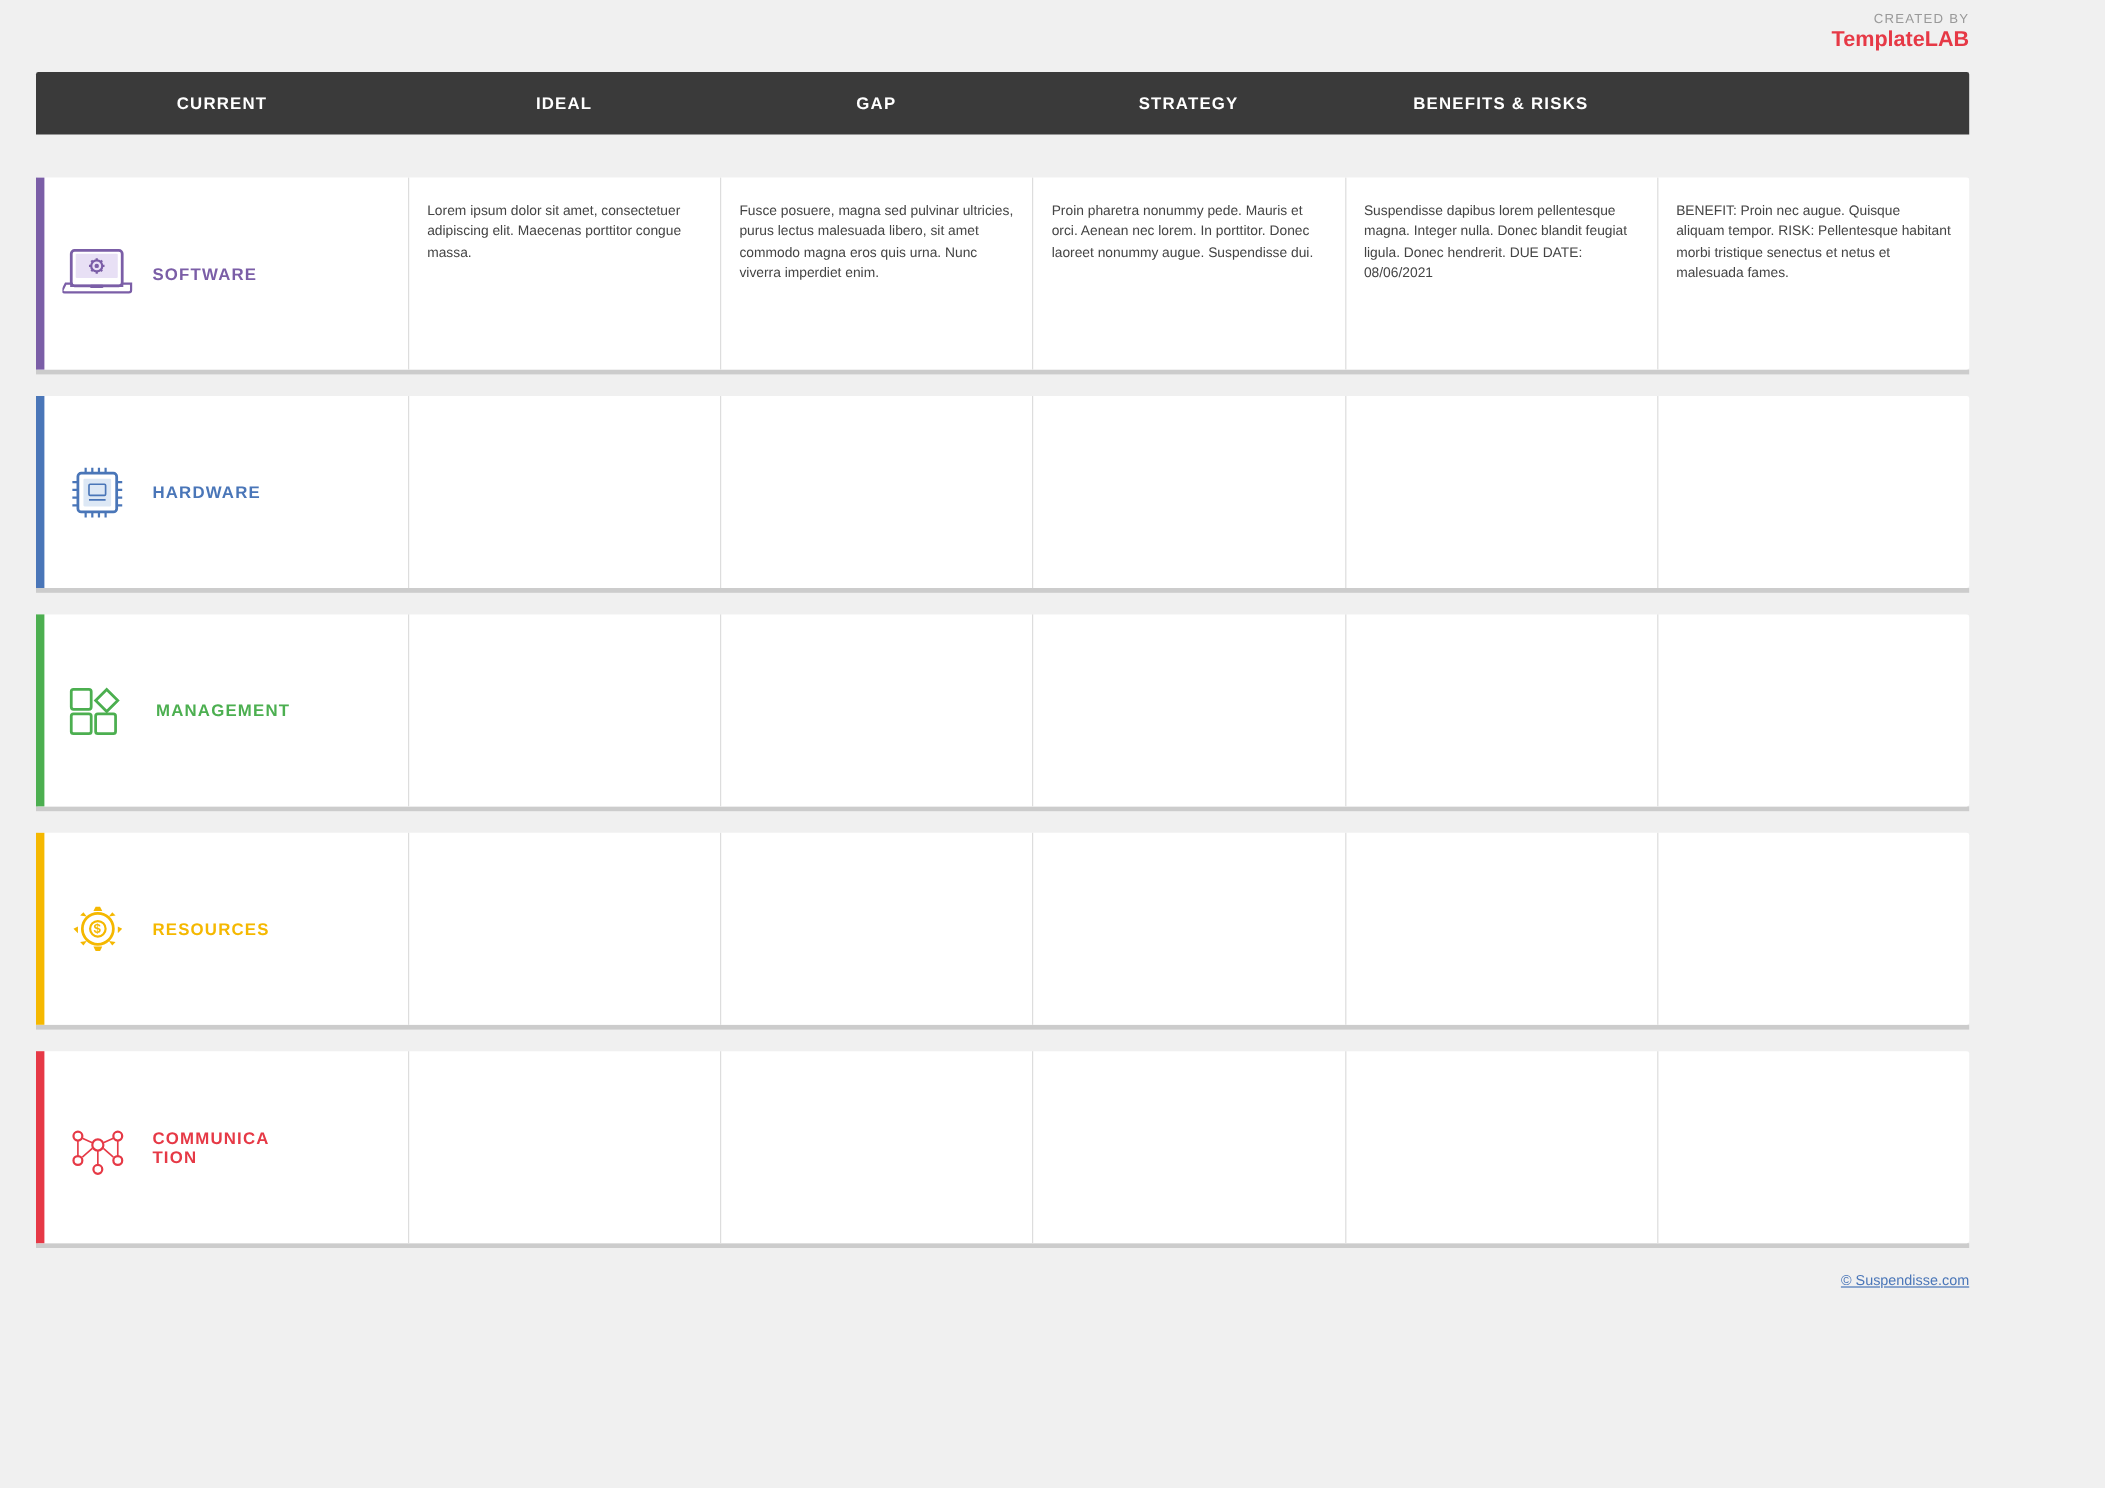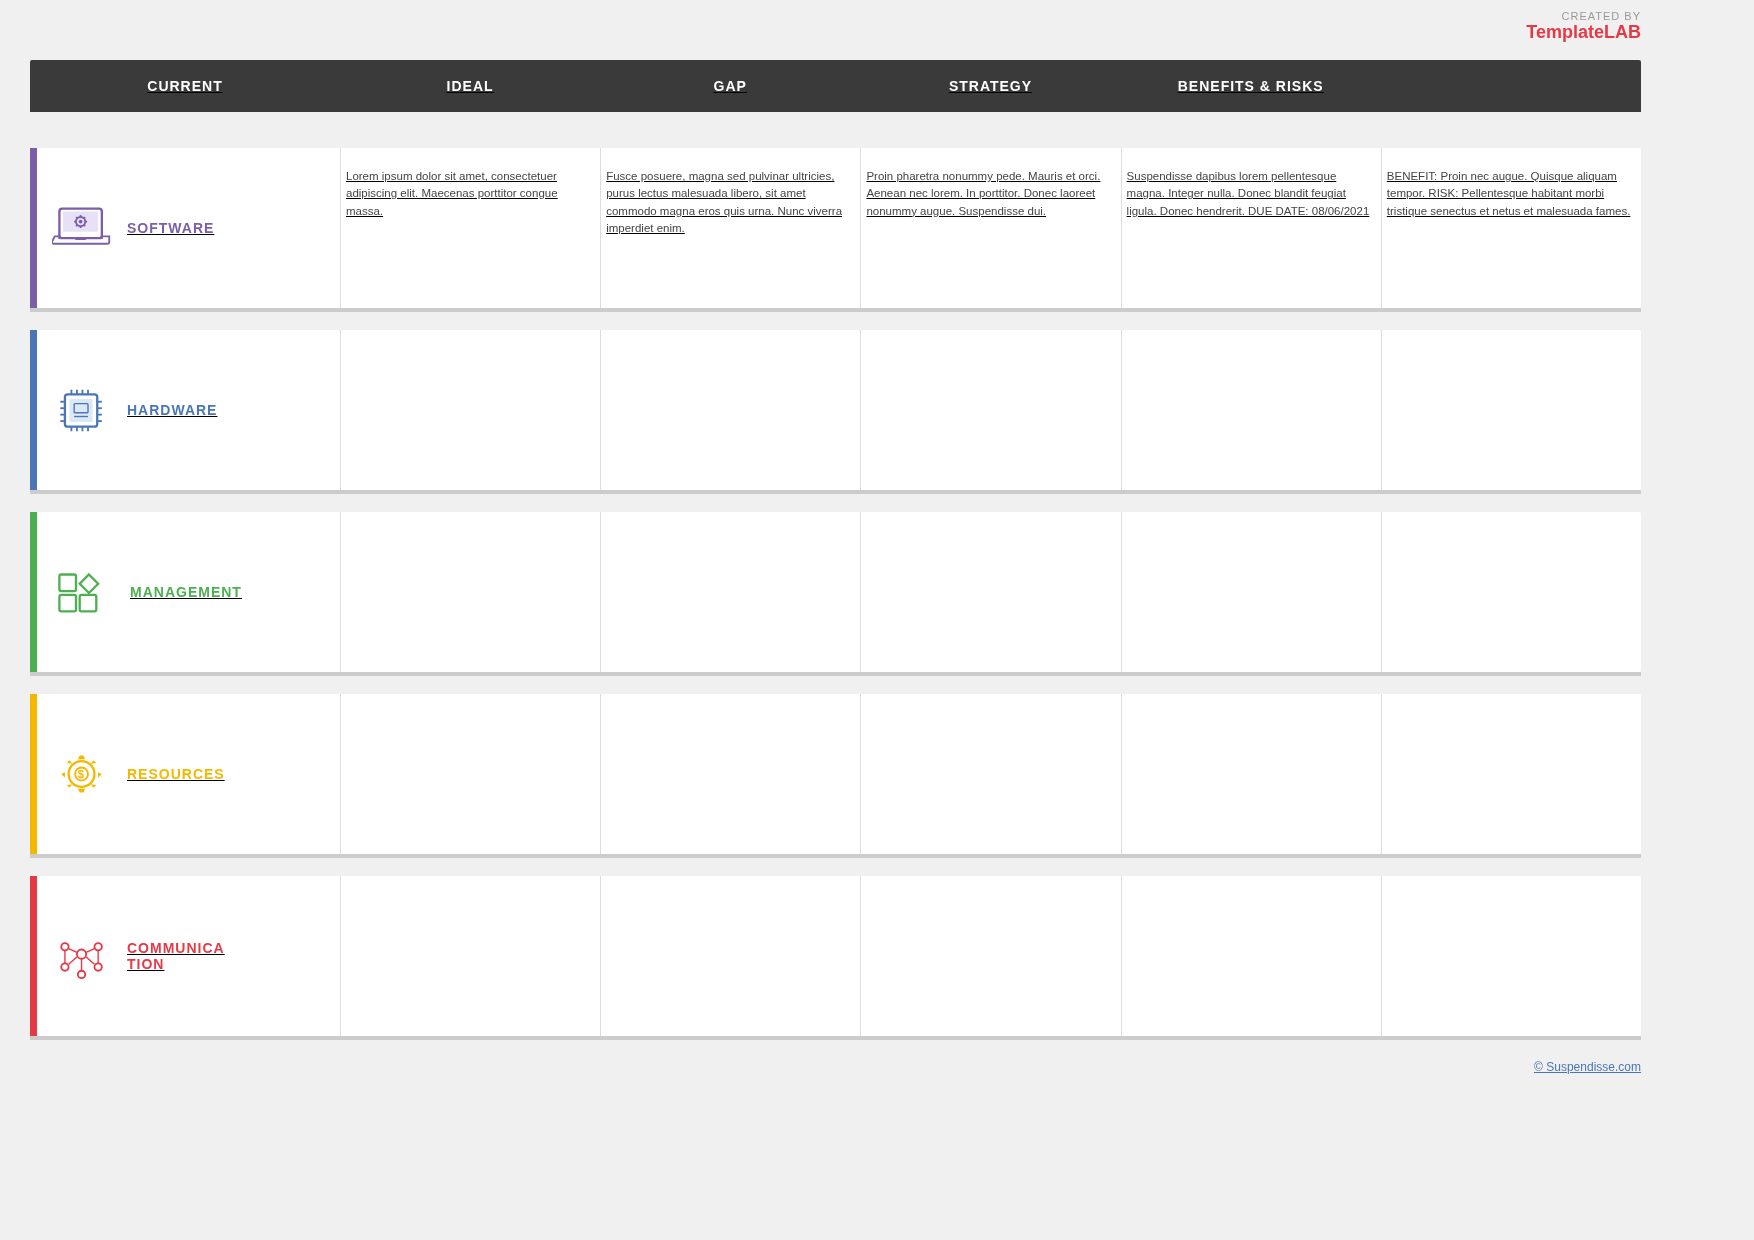--- a/index.html
+++ b/index.html
@@ -9,21 +9,20 @@
       width: 1754px;
       min-height: 1240px;
     }
 
     .page-wrapper {
       width: 1671px;
       min-height: 1240px;
       background: #f0f0f0;
       padding: 20px 30px 40px 30px;
       position: relative;
-      text-decoration: underline;
     }
 
     .logo-area {
       position: absolute;
       top: 10px;
       right: 30px;
       text-align: right;
     }
 
     .logo-text {
@@ -114,21 +113,21 @@
       text-transform: uppercase;
       color: #7b5ea7;
     }
 
     .category-label.hardware { color: #4a76b8; }
     .category-label.management { color: #4caf50; }
     .category-label.resources { color: #f5b800; }
     .category-label.communication { color: #e63946; }
 
     .data-cell {
-      padding: 20px 5px;
+      padding: 20px 15px;
       font-size: 11.5px;
       color: #444;
       line-height: 1.5;
       border-left: 1px solid #ddd;
       display: flex;
       align-items: flex-start;
     }
 
     .row-separator {
       height: 4px;

